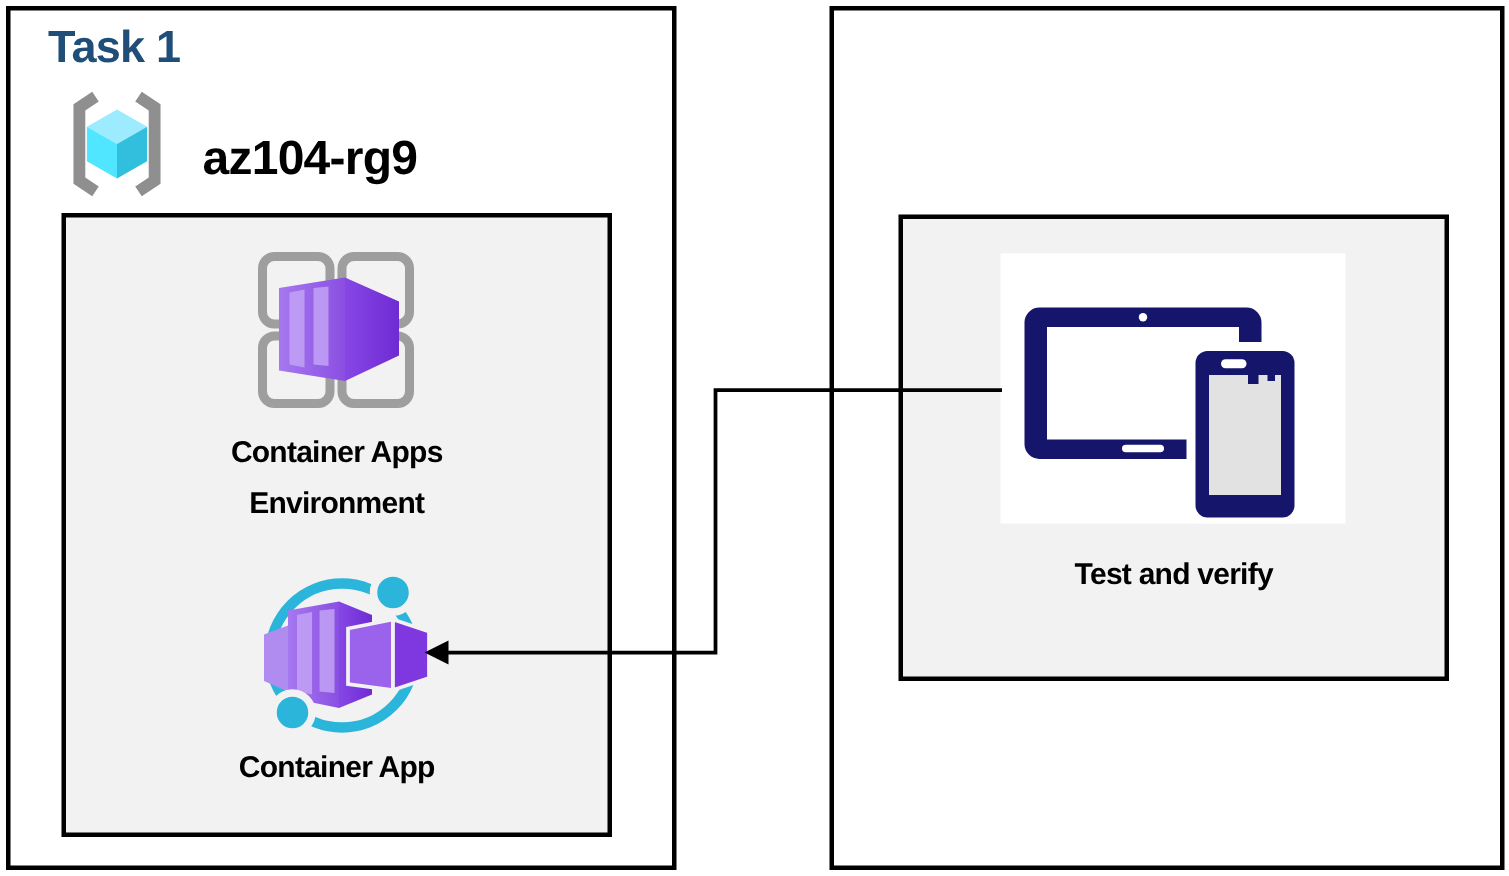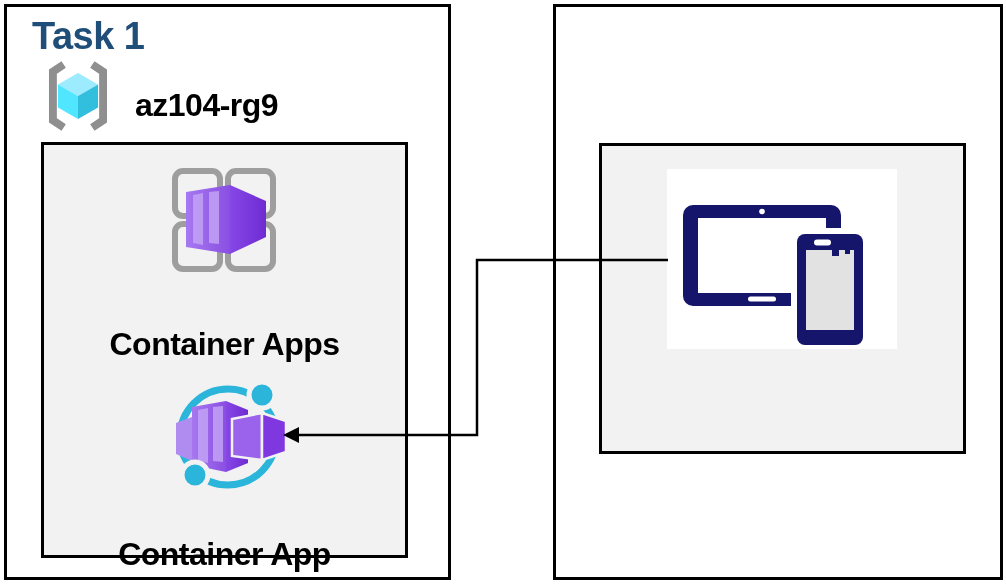--- a/index.html
+++ b/index.html
@@ -8,37 +8,37 @@
     font-family:"Liberation Sans",sans-serif;overflow:hidden;
   }
   .panel{
     position:absolute;top:4px;height:576px;background:#ffffff;
     border:3px solid #000000;box-sizing:border-box;
   }
   #panel-task1{left:4px;width:447px;}
   #panel-task2{left:553px;width:450px;}
   .task-title{
     position:absolute;left:25px;top:8px;
-    font-size:38px;font-weight:bold;color:#1F4E79;letter-spacing:-0.5px;
+    font-size:30px;font-weight:bold;color:#1F4E79;letter-spacing:-0.5px;
   }
   .rg-icon{position:absolute;left:28px;top:51px;width:86px;height:76px;}
   .rg-name{
     position:absolute;left:128px;top:80px;
     font-size:32px;font-weight:bold;color:#000000;letter-spacing:-0.5px;
   }
   .inner-box{
     position:absolute;background:#F2F2F2;border:3px solid #000000;
     box-sizing:border-box;
   }
   #env-app-box{left:34px;top:135px;width:367px;height:416px;}
   #verify-box{left:43px;top:136px;width:367px;height:311px;}
   .node-label{
     position:absolute;left:0;width:100%;text-align:center;
-    font-size:32px;font-weight:bold;color:#000000;
-    line-height:34px;letter-spacing:-0.5px;margin-top:42px;
+    font-size:20px;font-weight:bold;color:#000000;
+    line-height:34px;letter-spacing:-0.5px;
   }
   #env-icon{position:absolute;left:120px;top:15px;width:120px;height:120px;}
   #env-label{top:140px;}
   #app-icon{position:absolute;left:124px;top:232px;width:120px;height:120px;}
   #app-label{top:350px;}
   .device-card{
     position:absolute;left:65px;top:23px;width:230px;height:180px;background:#ffffff;
   }
   #verify-label{top:220px;}
   #connector-overlay{
@@ -78,20 +78,21 @@
       <rect x="64" y="11" width="45" height="45" rx="8" fill="none" stroke="#9E9E9E" stroke-width="6"></rect>
       <rect x="11" y="64" width="45" height="45" rx="8" fill="none" stroke="#9E9E9E" stroke-width="6"></rect>
       <rect x="64" y="64" width="45" height="45" rx="8" fill="none" stroke="#9E9E9E" stroke-width="6"></rect>
       <polygon points="22,32 66,25 66,94 22,87" fill="url(#envL)"></polygon>
       <polygon points="29,35 39,33 39,85 29,83" fill="#C2A2F5" opacity="0.85"></polygon>
       <polygon points="45,32 55,31 55,84 45,83" fill="#C2A2F5" opacity="0.85"></polygon>
       <polygon points="66,25 102,41 102,77 66,94" fill="url(#envR)"></polygon>
     </svg>
     <div class="node-label" id="env-label">
       <span>Container Apps</span><br>
+      <span>Environment</span>
     </div>
 
     <svg id="app-icon" viewBox="0 0 120 120">
       <defs>
         <linearGradient id="appL" x1="0" y1="0" x2="1" y2="0">
           <stop offset="0" stop-color="#A678F0"></stop>
             <stop offset="1" stop-color="#8A4FE2"></stop>
         </linearGradient>
         <linearGradient id="appR" x1="0" y1="0" x2="1" y2="0">
           <stop offset="0" stop-color="#8747E6"></stop>
@@ -124,19 +125,20 @@
         <circle cx="95" cy="42.5" r="2.8" fill="#ffffff"></circle>
         <rect x="81" y="127.5" width="28" height="5" rx="2.5" fill="#ffffff"></rect>
         <rect x="124" y="59" width="78" height="123" rx="12" fill="#ffffff"></rect>
         <rect x="130" y="65" width="66" height="111" rx="8" fill="#15156B"></rect>
         <rect x="147" y="70.5" width="17" height="6" rx="3" fill="#ffffff"></rect>
         <rect x="139" y="81" width="48" height="80" fill="#E2E2E2"></rect>
         <rect x="165" y="81" width="7" height="6" fill="#15156B"></rect>
         <rect x="178" y="81" width="5" height="4" fill="#15156B"></rect>
       </svg>
     </div>
+    <div class="node-label" id="verify-label">Test and verify</div>
   </div>
 </div>
 
 <svg id="connector-overlay">
   <polyline points="668,260 477,260 477,435 297,435" fill="none" stroke="#000000" stroke-width="2.5"></polyline>
   <polygon points="283,435 299,427 299,443" fill="#000000"></polygon>
 </svg>
 
 </body></html>

